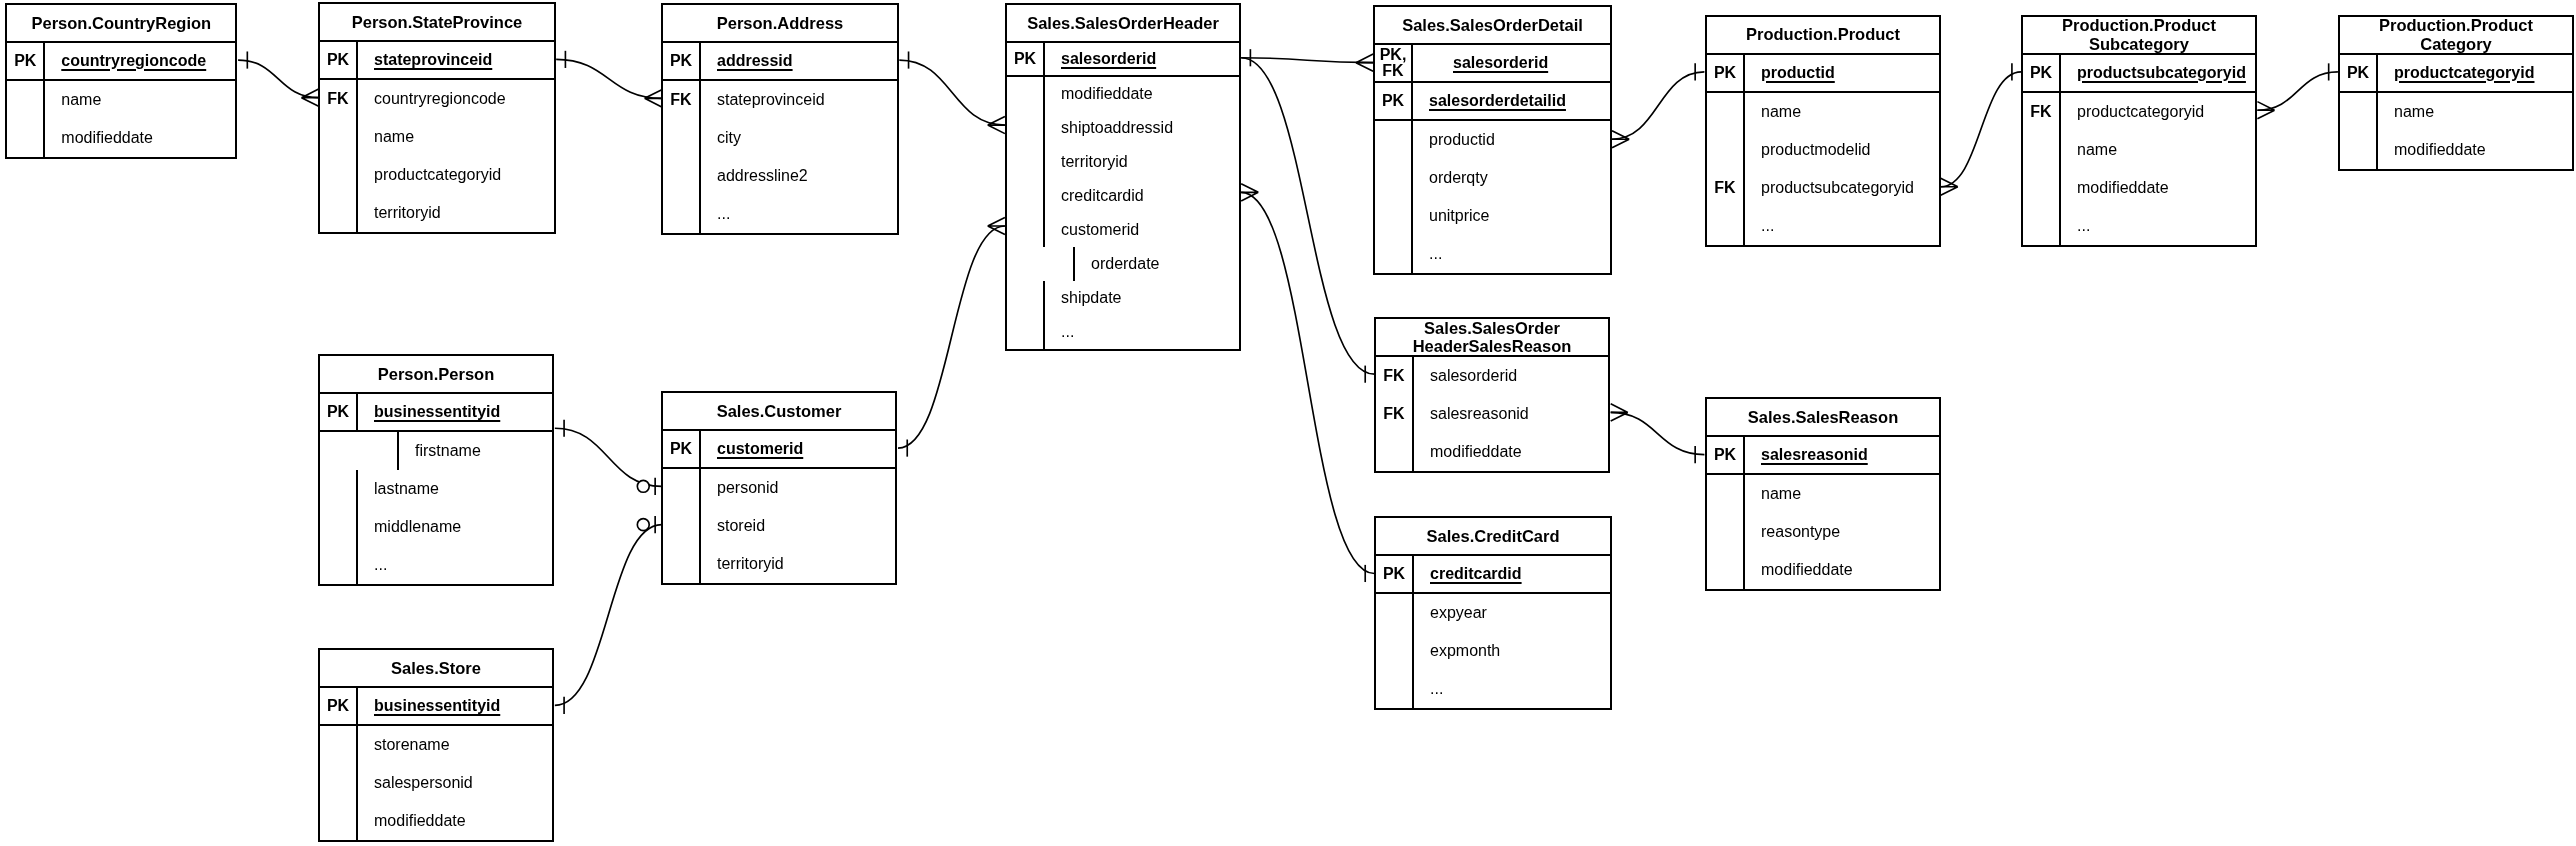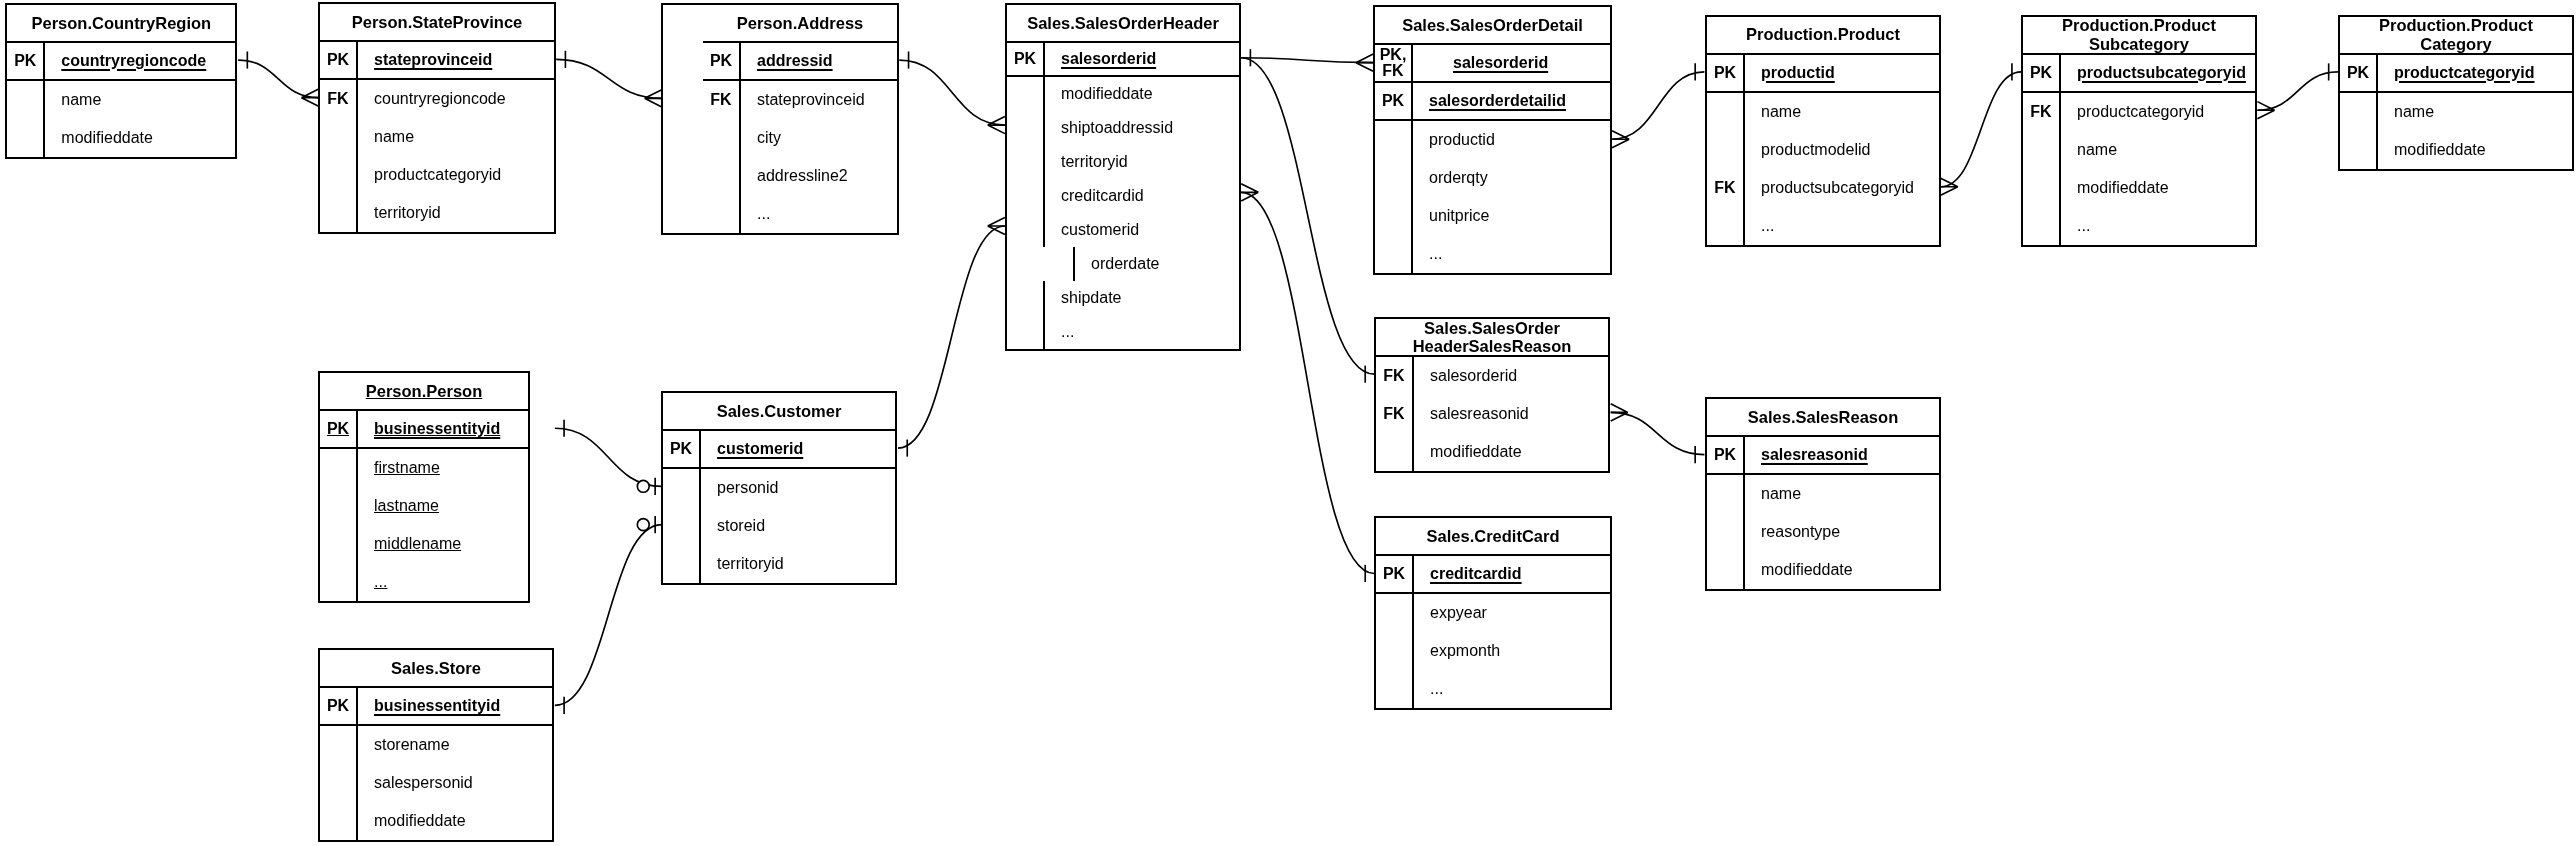--- a/index.html
+++ b/index.html
@@ -147,21 +147,21 @@
       </div>
       <div class="row" style="height: 38px;">
         <div class="key"></div>
         <div class="field">productcategoryid</div>
       </div>
       <div class="row" style="height: 38px;">
         <div class="key"></div>
         <div class="field">territoryid</div>
       </div>
     </div>
-    <div class="tbl" style="left: 661px; top: 2.6px; width: 238px; padding-left: 40px;">
+    <div class="tbl" style="left: 661px; top: 2.6px; width: 238px;">
       <div class="title">Person.Address</div>
       <div class="row sep" style="height: 38px;">
         <div class="key">PK</div>
         <div class="field pk">addressid</div>
       </div>
       <div class="row" style="height: 38px;">
         <div class="key">FK</div>
         <div class="field">stateprovinceid</div>
       </div>
       <div class="row" style="height: 38px;">
@@ -300,27 +300,27 @@
       </div>
       <div class="row" style="height: 38px;">
         <div class="key"></div>
         <div class="field">name</div>
       </div>
       <div class="row" style="height: 38px;">
         <div class="key"></div>
         <div class="field">modifieddate</div>
       </div>
     </div>
-    <div class="tbl" style="left: 318px; top: 371px; width: 212px; text-decoration: underline;">
+    <div class="tbl" style="left: 318px; top: 354px; width: 236px;">
       <div class="title">Person.Person</div>
       <div class="row sep" style="height: 38px;">
         <div class="key">PK</div>
         <div class="field pk">businessentityid</div>
       </div>
-      <div class="row" style="height: 38px;">
+      <div class="row" style="height: 38px; padding-left: 41px;">
         <div class="key"></div>
         <div class="field">firstname</div>
       </div>
       <div class="row" style="height: 38px;">
         <div class="key"></div>
         <div class="field">lastname</div>
       </div>
       <div class="row" style="height: 38px;">
         <div class="key"></div>
         <div class="field">middlename</div>

